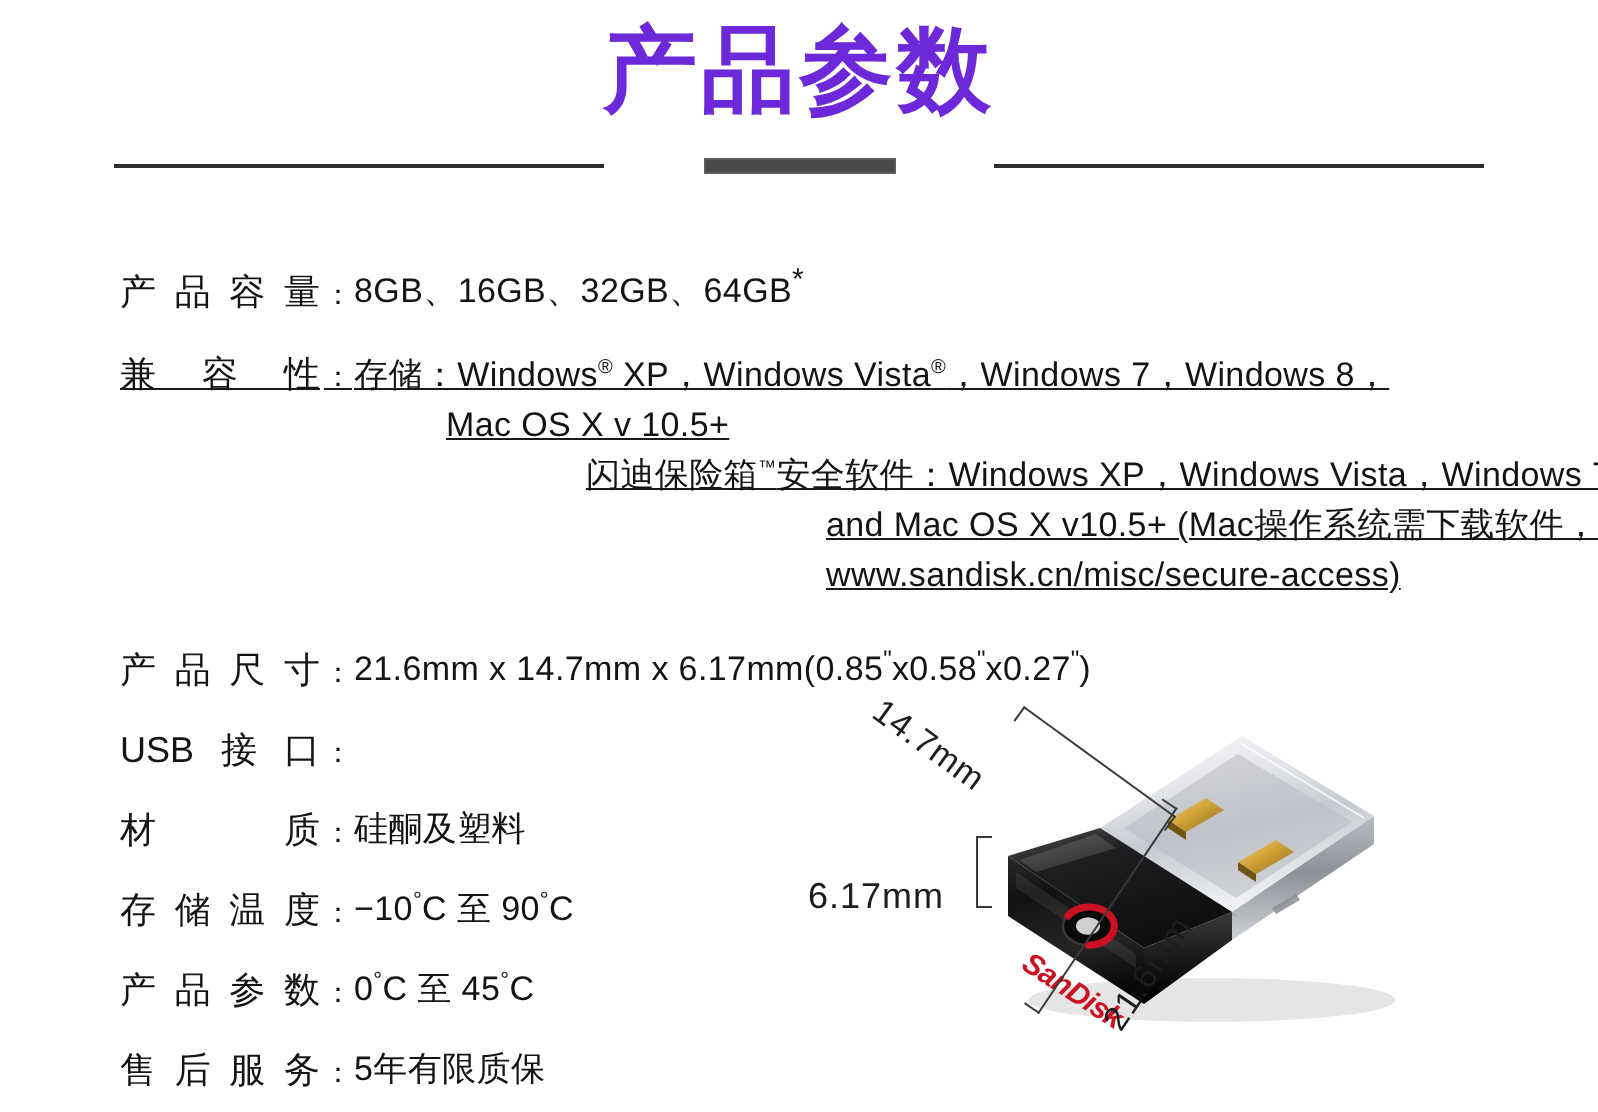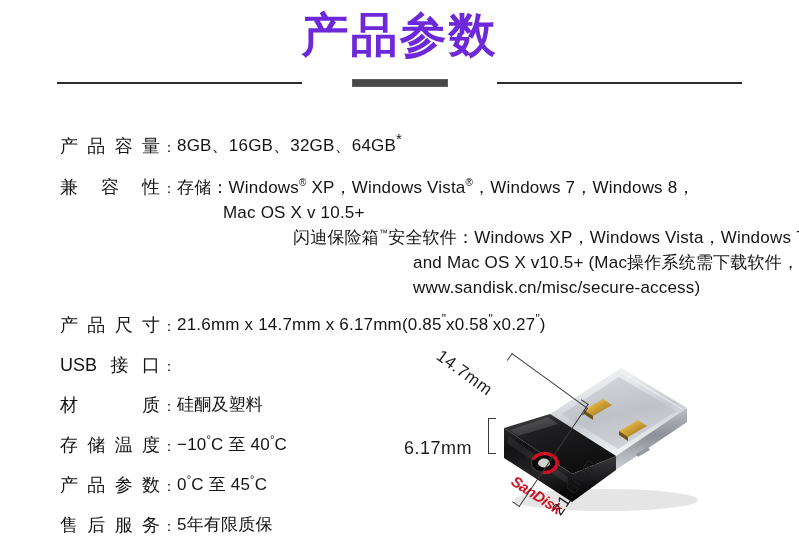--- a/index.html
+++ b/index.html
@@ -106,21 +106,21 @@
     line-height: 25px;
     white-space: nowrap;
     color: #141414;
     letter-spacing: 0.2px;
   }
   .compat-line.indent-1 { padding-left: 46px; }
   .compat-line.indent-2 { padding-left: 116px; }
   .compat-line.indent-3 { padding-left: 236px; }
   .compat-line.indent-4 { padding-left: 236px; }
 
-  .spec-row.compat { margin-bottom: 14px; }
+  .spec-row.compat { margin-bottom: 24px; text-decoration: underline; }
   .spec-row.compat .spec-label { line-height: 25px; }
   .spec-row.compat .spec-colon { line-height: 27px; }
 
   sup.reg {
     font-size: 10px;
     vertical-align: super;
     line-height: 0;
   }
   sup.star {
     font-size: 15px;
@@ -271,21 +271,21 @@
 
   <div class="spec-row">
     <div class="spec-label">材 质</div>
     <div class="spec-colon">：</div>
     <div class="spec-value">硅酮及塑料</div>
   </div>
 
   <div class="spec-row">
     <div class="spec-label">存储温度</div>
     <div class="spec-colon">：</div>
-    <div class="spec-value"><span>−10</span><sup class="deg">°</sup><span>C 至 40</span><sup class="deg">°</sup><span>C</span></div>
+    <div class="spec-value"><span>−10</span><sup class="deg">°</sup><span>C 至 90</span><sup class="deg">°</sup><span>C</span></div>
   </div>
 
   <div class="spec-row">
     <div class="spec-label">产品参数</div>
     <div class="spec-colon">：</div>
     <div class="spec-value"><span>0</span><sup class="deg">°</sup><span>C 至 45</span><sup class="deg">°</sup><span>C</span></div>
   </div>
 
   <div class="spec-row">
     <div class="spec-label">售后服务</div>

